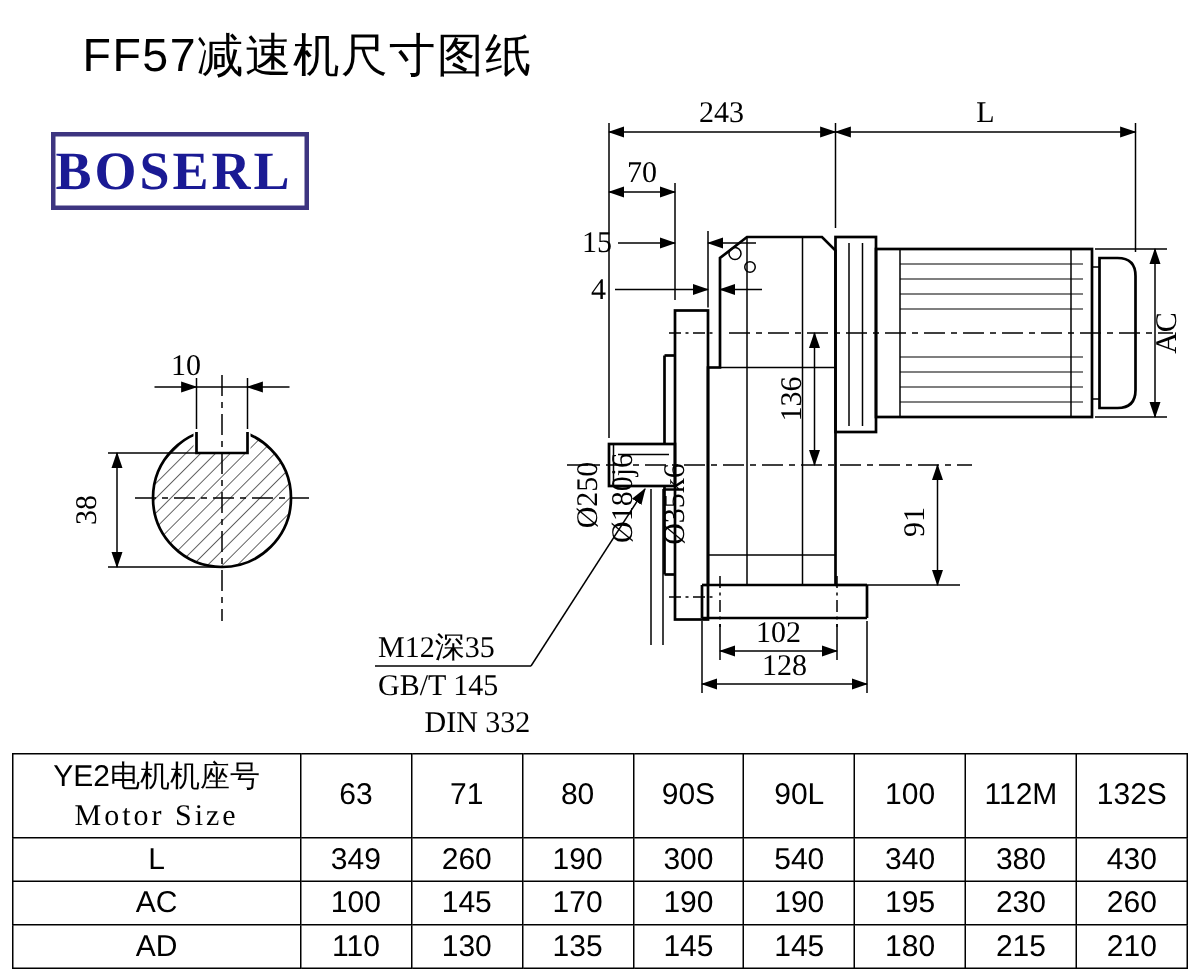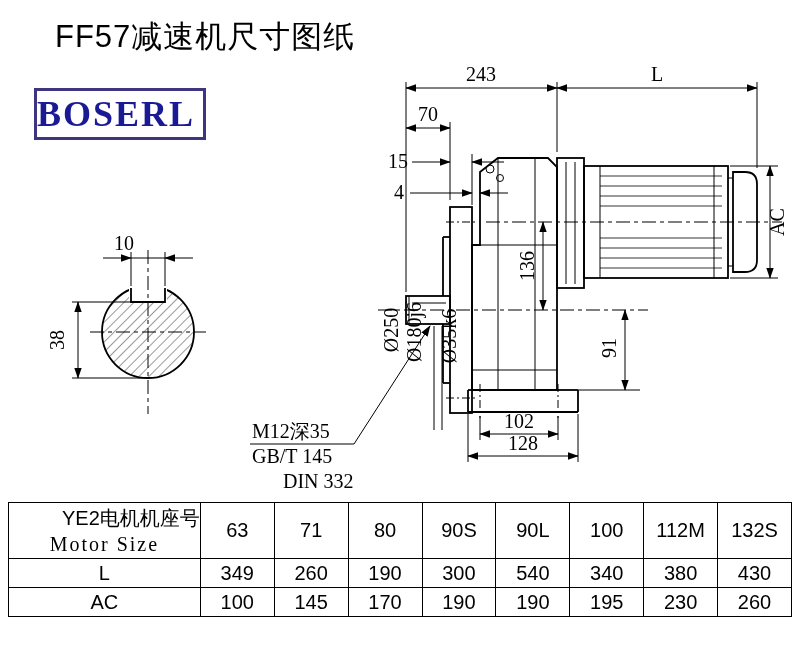--- a/index.html
+++ b/index.html
@@ -24,21 +24,21 @@
   .dim     { fill:none; stroke:#000; stroke-width:1; }
   .dtext   { font-family:"Liberation Serif", serif; font-size:20px; fill:#000; }
 
   
   .dim-table { position:absolute; left:8px; top:502px; width:784px; border-collapse:collapse;
                table-layout:fixed; }
   .dim-table td { border:1.5px solid #000; text-align:center; vertical-align:middle;
                   font-size:20px; padding:0; }
   .dim-table tr.hdr-row td { height:56px; }
   .dim-table tr.data-row td { height:29px; }
-  .hdr-cn { font-size:20px; line-height:26px;text-align:right; }
+  .hdr-cn { font-size:20px; line-height:26px; }
   .hdr-en { font-size:20px; line-height:26px; letter-spacing:2px; font-family:Liberation Serif, serif; }
 </style>
 </head>
 <body>
 
 <div class="page-title">FF57减速机尺寸图纸</div>
 
 <div class="logo-box">
   <span class="logo-text">BOSERL</span>
 </div>
@@ -240,14 +240,25 @@
       <td>AC</td>
       <td>100</td>
       <td>145</td>
       <td>170</td>
       <td>190</td>
       <td>190</td>
       <td>195</td>
       <td>230</td>
       <td>260</td>
     </tr>
+    <tr class="data-row">
+      <td>AD</td>
+      <td>110</td>
+      <td>130</td>
+      <td>135</td>
+      <td>145</td>
+      <td>145</td>
+      <td>180</td>
+      <td>215</td>
+      <td>210</td>
+    </tr>
   </tbody>
 </table>
 
 </body></html>

